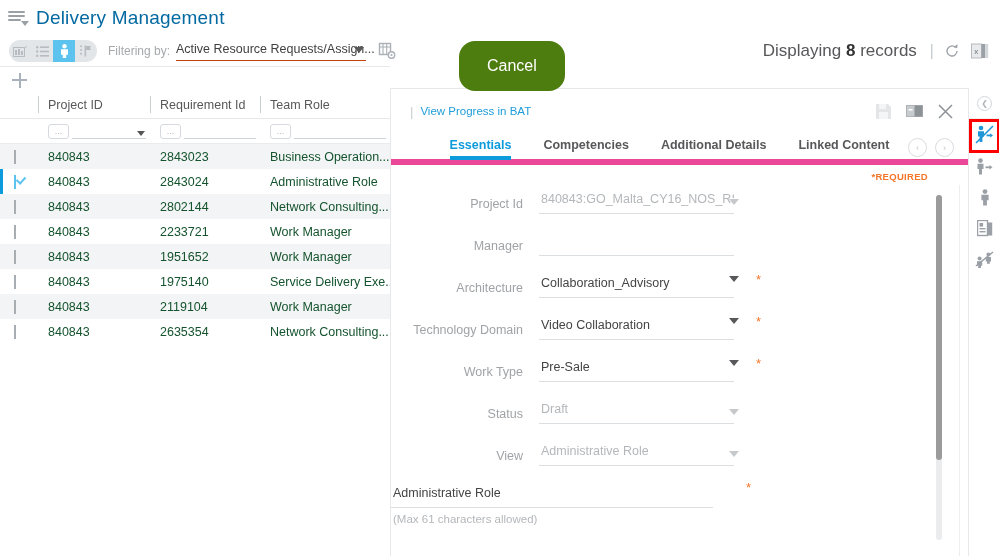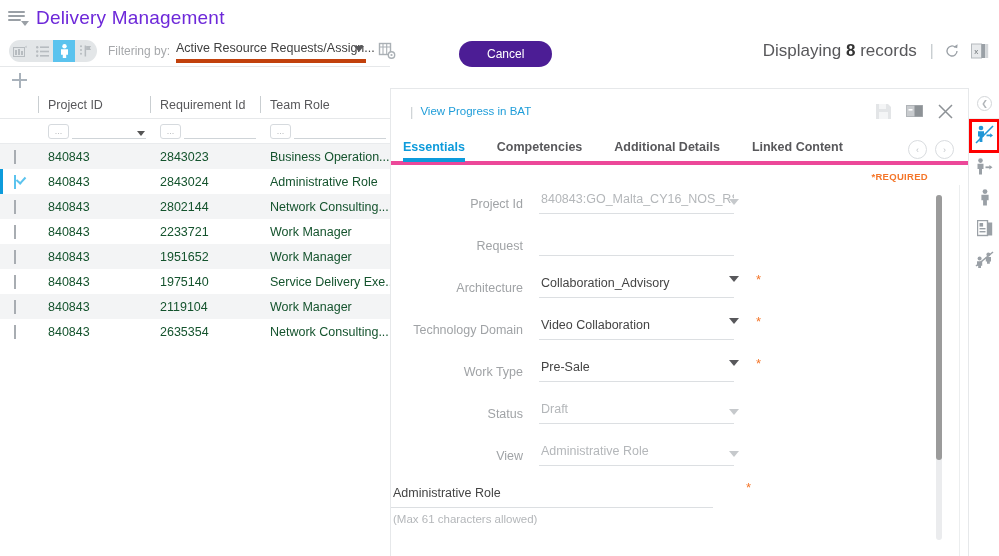--- a/index.html
+++ b/index.html
@@ -28,21 +28,21 @@
   }
   .menu-icon i:nth-child(1){top:2px;width:17px;}
   .menu-icon i:nth-child(2){top:6px;width:17px;}
   .menu-icon i:nth-child(3){top:10px;width:13px;}
   .menu-icon .caret{
     position:absolute;left:13px;top:12px;width:0;height:0;
     border-left:4px solid transparent;border-right:4px solid transparent;
     border-top:5px solid #9aa0a6;background:none;
   }
   .app-title{
-    font-size:19px;color:#6d28d9;font-weight:400;letter-spacing:.2px;
+    font-size:19px;color:#0369a1;font-weight:400;letter-spacing:.2px;
   }
 
   
   .filterbar{
     position:absolute;left:0;top:36px;width:999px;height:30px;
     display:flex;align-items:center;
   }
   .segmented{
     margin-left:9px;height:22px;background:#e3e6e8;border-radius:11px;
     display:flex;align-items:center;padding:0;overflow:hidden;flex:none;
@@ -50,21 +50,21 @@
   .seg{
     width:22px;height:22px;display:flex;align-items:center;justify-content:center;
   }
   .seg.active{background:#5bc3ee;}
   .seg svg{display:block;}
   .filter-label{
     margin-left:11px;font-size:12px;color:#a6a8ab;
   }
   .filter-select{
     margin-left:6px;position:relative;width:190px;
-    border-bottom:4px solid #c2410c;height:19px;
+    border-bottom:1px solid #c2410c;height:19px;
   }
   .filter-select .val{
     font-size:12.5px;color:#404040;position:absolute;left:0;top:1px;
     white-space:nowrap;overflow:hidden;
   }
   .filter-select .dd{
     position:absolute;right:2px;top:6px;width:0;height:0;
     border-left:5px solid transparent;border-right:5px solid transparent;
     border-top:6px solid #58585b;
   }
@@ -163,40 +163,40 @@
     position:relative;height:44px;display:flex;align-items:center;
     padding-left:12px;box-sizing:border-box;
   }
   .panel-title{font-size:14.5px;color:#58585b;white-space:nowrap;}
   .pipe{color:#c9ced1;margin:0 7px;font-size:13px;}
   .bat-link{font-size:11.5px;color:#1f9dd9;cursor:pointer;white-space:nowrap;}
   .head-icons{margin-left:auto;display:flex;align-items:center;padding-right:14px;}
   .hicon{width:17px;height:17px;margin-left:14px;display:block;}
 
   .tabs{
-    display:flex;align-items:flex-end;height:32px;border-bottom:4px solid #ec4899;
-    padding-left:12px;box-sizing:border-box;position:relative;
+    display:flex;align-items:flex-end;height:32px;border-bottom:6px solid #ec4899;
+    padding-left:12px;box-sizing:border-box;position:relative;justify-content:center;
   }
   .tab{
     font-size:12.5px;color:#58585b;font-weight:bold;margin-right:32px;
     padding-bottom:7px;position:relative;white-space:nowrap;
   }
   .tab.active{color:#0d9bdb;}
   .tab.active:after{
     content:"";position:absolute;left:0;right:0;bottom:-1px;height:4px;background:#0d9bdb;
   }
   .navbtns{position:absolute;right:14px;bottom:2px;display:flex;}
   .navbtn{
     width:19px;height:19px;border:1px solid #d9dcdf;border-radius:50%;
     margin-left:8px;display:flex;align-items:center;justify-content:center;
     color:#c2c6ca;font-size:9px;box-sizing:border-box;
   }
   .tooltip{
-    position:absolute;left:459px;top:41px;background:#4c1d95;color:#fff;
-    font-size:12px;border-radius:16px;padding:6px 28px;white-space:nowrap;
+    position:absolute;left:459px;top:41px;background:#4d7c0f;color:#fff;
+    font-size:16px;border-radius:16px;padding:16px 28px;white-space:nowrap;
     z-index:30;
   }
 
   .required{
     text-align:right;padding-right:40px;font-size:9.5px;color:#f4762a;
     font-weight:bold;letter-spacing:.3px;margin-top:6px;
   }
 
   .form{position:relative;padding-top:8px;}
   .frow{display:flex;align-items:flex-start;margin-bottom:18px;}
@@ -485,21 +485,21 @@
 
     <div class="form" id="form-body">
         <div class="frow">
           <div class="flabel">Project Id</div>
           <div class="fctl">
             <div class="fval dim">840843:GO_Malta_CY16_NOS_RS</div>
             <span class="caret-dn caret-light"></span>
           </div>
         </div>
         <div class="frow">
-          <div class="flabel">Request</div>
+          <div class="flabel">Manager</div>
           <div class="fctl">
             <div class="fval dim"></div>
           </div>
         </div>
         <div class="frow">
           <div class="flabel">Architecture</div>
           <div class="fctl">
             <div class="fval">Collaboration_Advisory</div>
             <span class="caret-dn caret-dark"></span>
             <span class="star">*</span>

